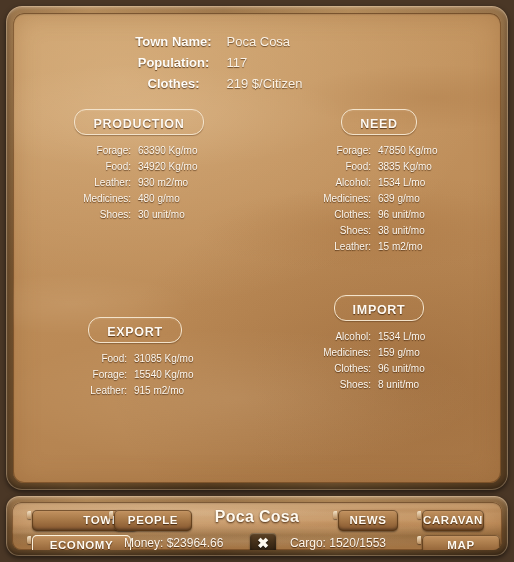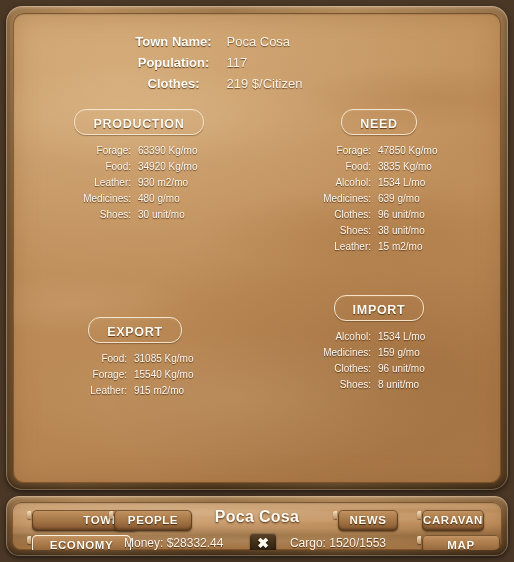--- a/index.html
+++ b/index.html
@@ -324,21 +324,21 @@
     <div class="panel-inner" id="bottom-inner">
 
       <div class="btn" id="btn-town">TOWN</div>
       <div class="btn" id="btn-people">PEOPLE</div>
       <div class="btn" id="btn-news">NEWS</div>
       <div class="btn" id="btn-caravan">CARAVAN</div>
       <div class="btn active" id="btn-economy">ECONOMY</div>
       <div class="btn" id="btn-map">MAP</div>
 
       <div id="town-title">Poca Cosa</div>
-      <div id="money-text">Money: $28332.44</div>
+      <div id="money-text">Money: $23964.66</div>
       <div id="cargo-text">Cargo: 1520/1553</div>
 
       <div id="btn-close">
         <span class="x">✖</span>
       </div>
 
     </div>
   </div>
 
 </div>

